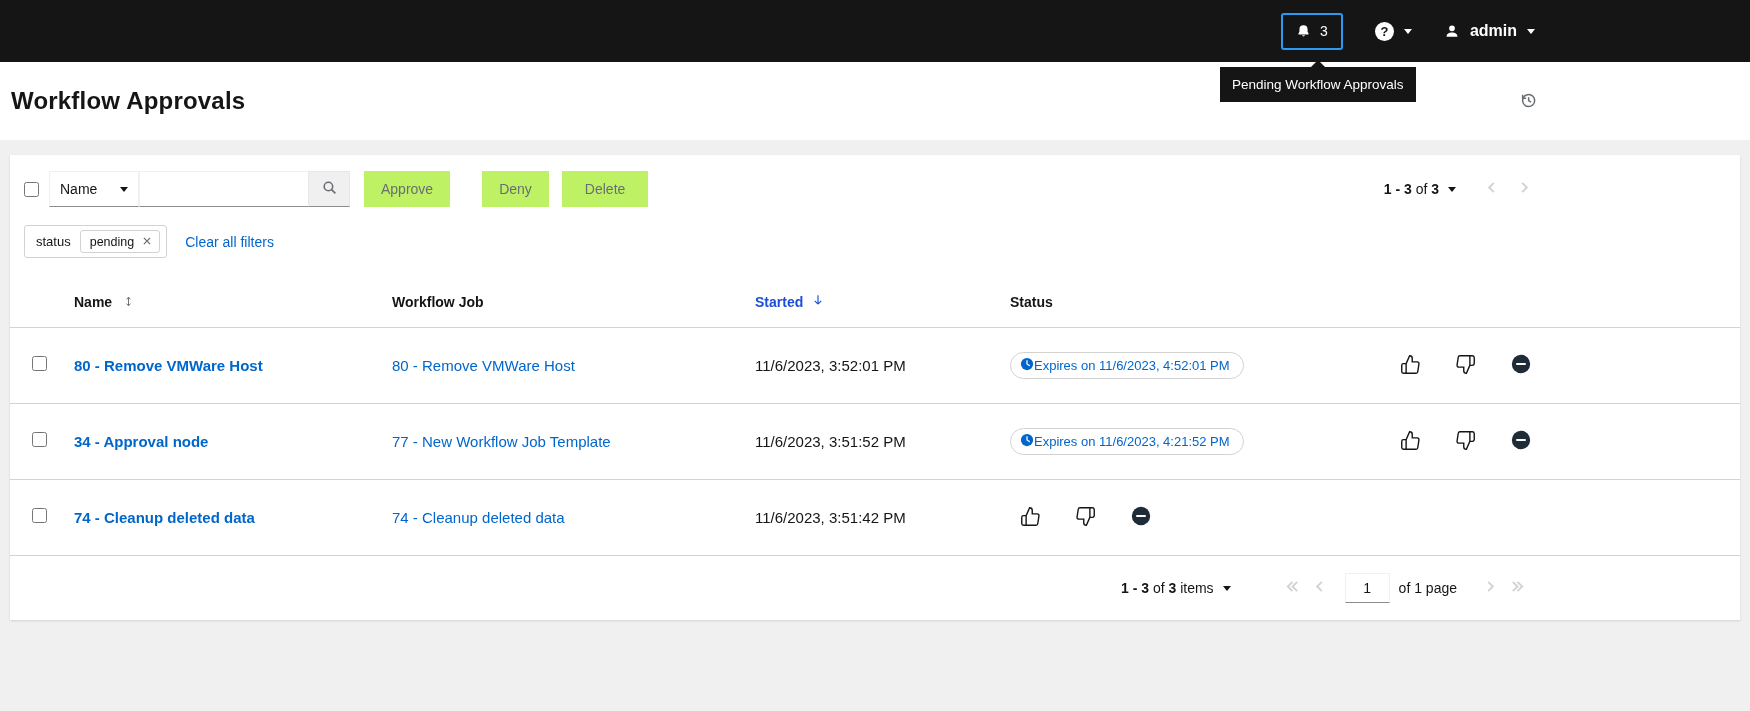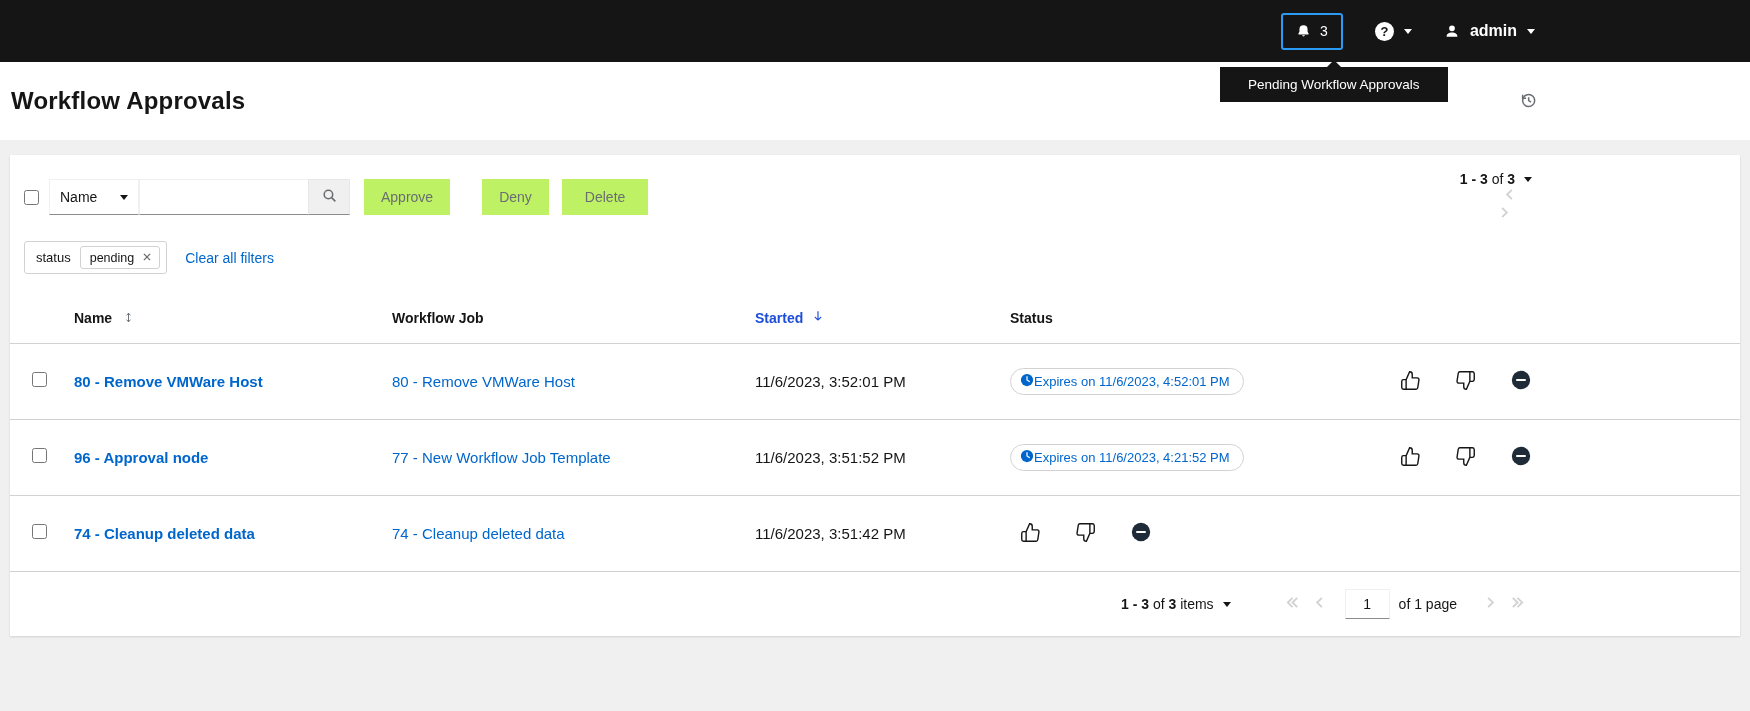--- a/index.html
+++ b/index.html
@@ -32,21 +32,21 @@
     font-size:13px; font-weight:700;
   }
   .caret { width:0; height:0; border-left:4px solid transparent; border-right:4px solid transparent; border-top:5px solid #fff; }
   .caret.dark { border-top-color:#151515; }
   .username { color:#fff; font-size:16px; font-weight:700; }
 
   
   .tooltip {
     position:absolute; top:67px; left:1220px; z-index:6;
     background:#151515; color:#fff; font-size:13.5px;
-    padding:10px 28px; white-space:nowrap;
+    padding:10px 12px; white-space:nowrap;
   }
   .tooltip::before {
     content:""; position:absolute; top:-7px; left:calc(50% - 7px);
     border-left:7px solid transparent; border-right:7px solid transparent;
     border-bottom:7px solid #151515;
   }
 
   
   .title-band {
     position:absolute; top:62px; left:0; width:1750px; height:78px;
@@ -83,21 +83,21 @@
     background:#f0f0f0; border:1px solid #e7e7e7; border-bottom-color:#8a8d90;
     display:flex; align-items:center; justify-content:center; color:#6a6e73; cursor:pointer;
   }
   .action-btn {
     height:36px; padding:0 17px; background:#bef264; color:#6a6e73;
     border:none; font-size:14px; cursor:not-allowed;
   }
   .btn-approve { margin-left:14px; }
   .btn-deny { margin-left:32px; }
   .btn-delete { margin-left:13px; padding:0 23px; }
-  .top-pagination { margin-left:auto; display:flex; align-items:center; font-size:14px;flex-direction:column; }
+  .top-pagination { margin-left:auto; display:flex; align-items:center; font-size:14px; }
   .pag-text b { font-weight:700; }
   .pag-toggle { display:flex; align-items:center; gap:9px; background:none; border:none; font-size:14px; cursor:pointer; color:#151515; }
   .chev-btn { background:none; border:none; color:#d2d2d2; display:flex; align-items:center; cursor:default; padding:0; }
   .top-pagination .chev-btn.first { margin-left:28px; }
   .top-pagination .chev-btn + .chev-btn { margin-left:18px; }
 
   
   .chips-row { display:flex; align-items:center; padding:8px 0 6px 14px; }
   .chip-group {
     display:inline-flex; align-items:center; gap:9px;
@@ -319,21 +319,21 @@
                 <circle cx="12" cy="12" r="10" fill="#1f2c38"></circle>
                 <rect x="6.5" y="10.8" width="11" height="2.4" rx="1.2" fill="#fff"></rect>
               </svg>
           </span>
         </button>
       </div>
     </div>
 
     <div class="tbl-row">
       <div class="cell-check"><input type="checkbox" class="cb" style=""></div>
-      <div><a class="name-link">96 - Approval node</a></div>
+      <div><a class="name-link">34 - Approval node</a></div>
       <div><a class="job-link">77 - New Workflow Job Template</a></div>
       <div class="started-val">11/6/2023, 3:51:52 PM</div>
       <div>
         <span class="status-pill">
           <span>
             <svg viewBox="0 0 16 16" width="14" height="14">
                 <circle cx="8" cy="8" r="7" fill="#0066cc"></circle>
                 <path d="M8 4.2V8l2.7 1.8" stroke="#fff" stroke-width="1.4" fill="none" stroke-linecap="round"></path>
               </svg>
           </span>

